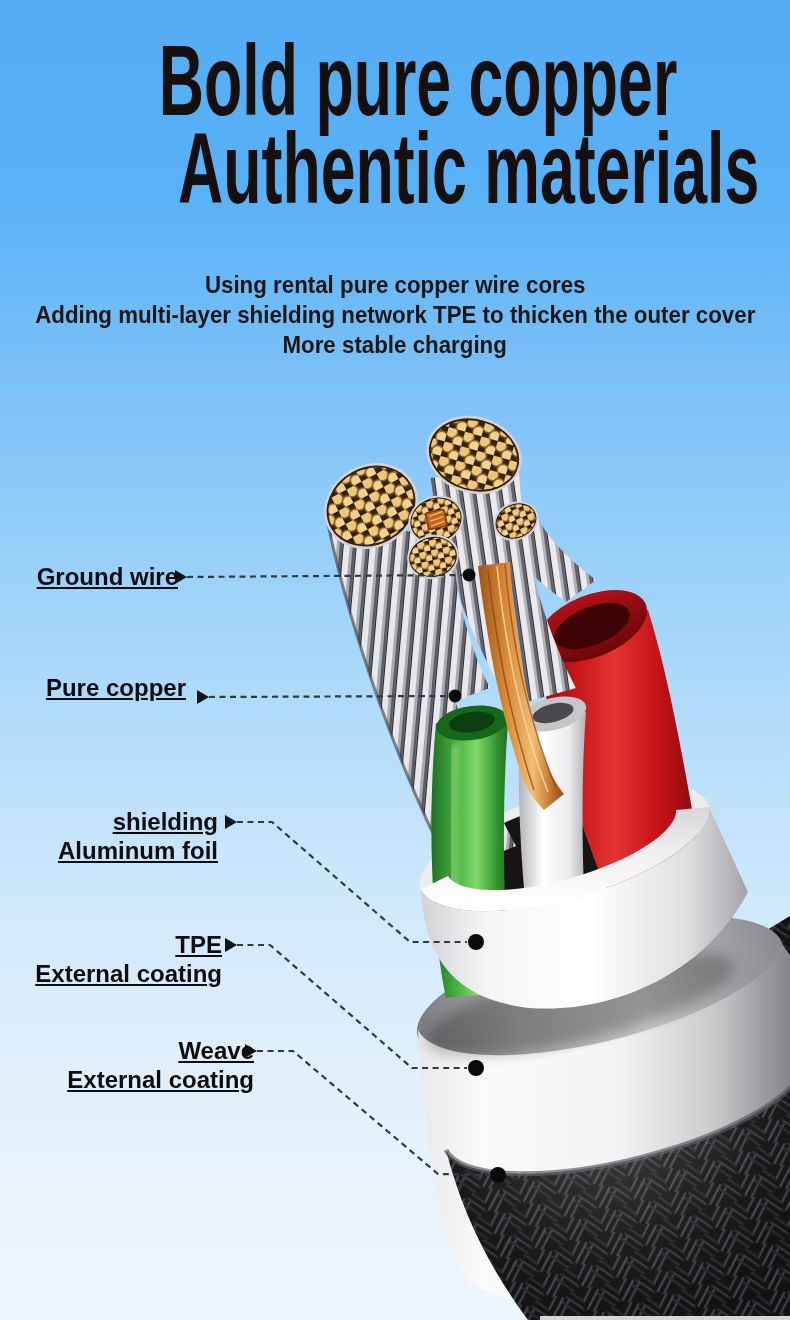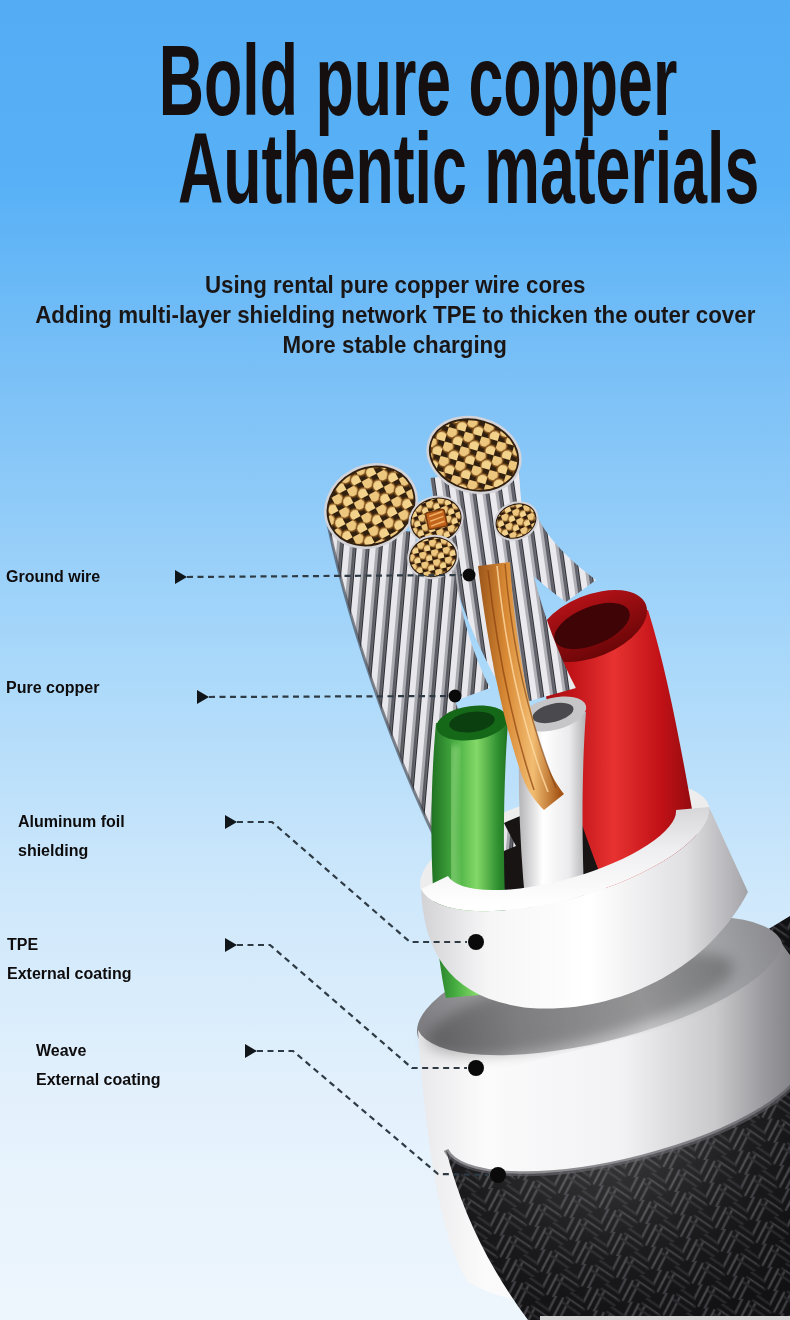--- a/index.html
+++ b/index.html
@@ -6,22 +6,22 @@
   #page{position:relative;width:790px;height:1320px;overflow:hidden;
     font-family:"Liberation Sans",sans-serif;
     background:linear-gradient(180deg,#54acf4 0%,#58b1f6 14%,#7ec2f7 30%,#a9d8fa 50%,#cfe8fb 68%,#e4f1fc 84%,#eef6fd 100%);}
   #cable-svg{position:absolute;left:0;top:0;}
   .title{position:absolute;top:36px;left:0;right:0;text-align:right;
     font-weight:bold;font-size:101px;line-height:88px;color:#15100f;white-space:nowrap;}
   .title .tline{display:inline-block;transform:scaleX(.62);transform-origin:50% 50%;}
   .subtitle{position:absolute;top:262px;left:0;right:0;text-align:center;
     font-weight:bold;font-size:23px;line-height:30px;color:#1b1616;white-space:nowrap;margin-top:8px;}
   .subtitle .sline{display:inline-block;transform:scaleX(.97);transform-origin:50% 50%;}
-  .lbl{position:absolute;text-align:left;font-weight:bold;font-size:16px;
-    line-height:29px;color:#0e0c0c;}
+  .lbl{position:absolute;text-align:right;font-weight:bold;font-size:24px;
+    line-height:29px;color:#0e0c0c;text-decoration:underline;}
 </style>
 </head>
 <body>
 
 <div id="page">
 
   <svg id="cable-svg" width="790" height="1320" viewBox="0 0 790 1320">
     <defs>
       <linearGradient id="cylG" x1="418" y1="0" x2="790" y2="0" gradientUnits="userSpaceOnUse">
         <stop offset="0" stop-color="#e9e9eb"></stop>
@@ -261,22 +261,22 @@
 
   <div class="lbl" style="left:6px;top:562px;width:172px;">
     <div>Ground wire</div>
   </div>
 
   <div class="lbl" style="left:6px;top:673px;width:180px;">
     <div>Pure copper</div>
   </div>
 
   <div class="lbl" style="left:18px;top:807px;width:200px;">
+    <div>shielding</div>
     <div>Aluminum foil</div>
-    <div>shielding</div>
   </div>
 
   <div class="lbl" style="left:7px;top:930px;width:215px;">
     <div>TPE</div>
     <div>External coating</div>
   </div>
 
   <div class="lbl" style="left:36px;top:1036px;width:218px;">
     <div>Weave</div>
     <div>External coating</div>

